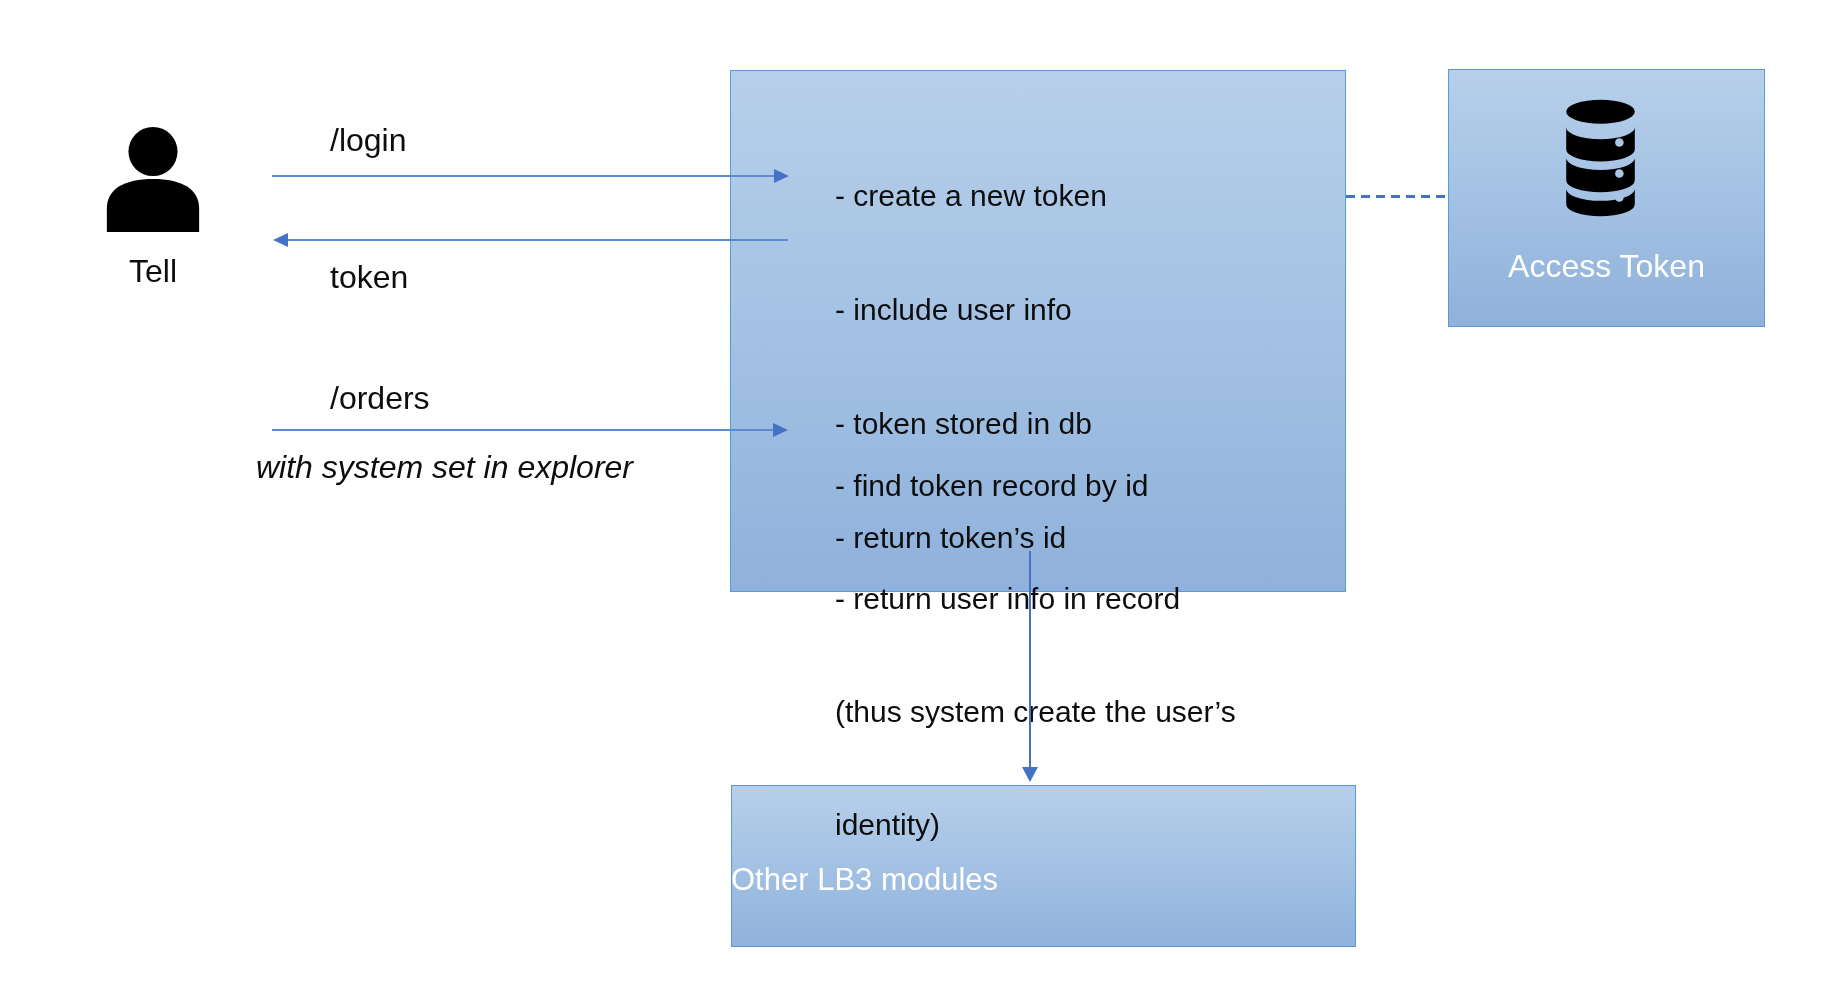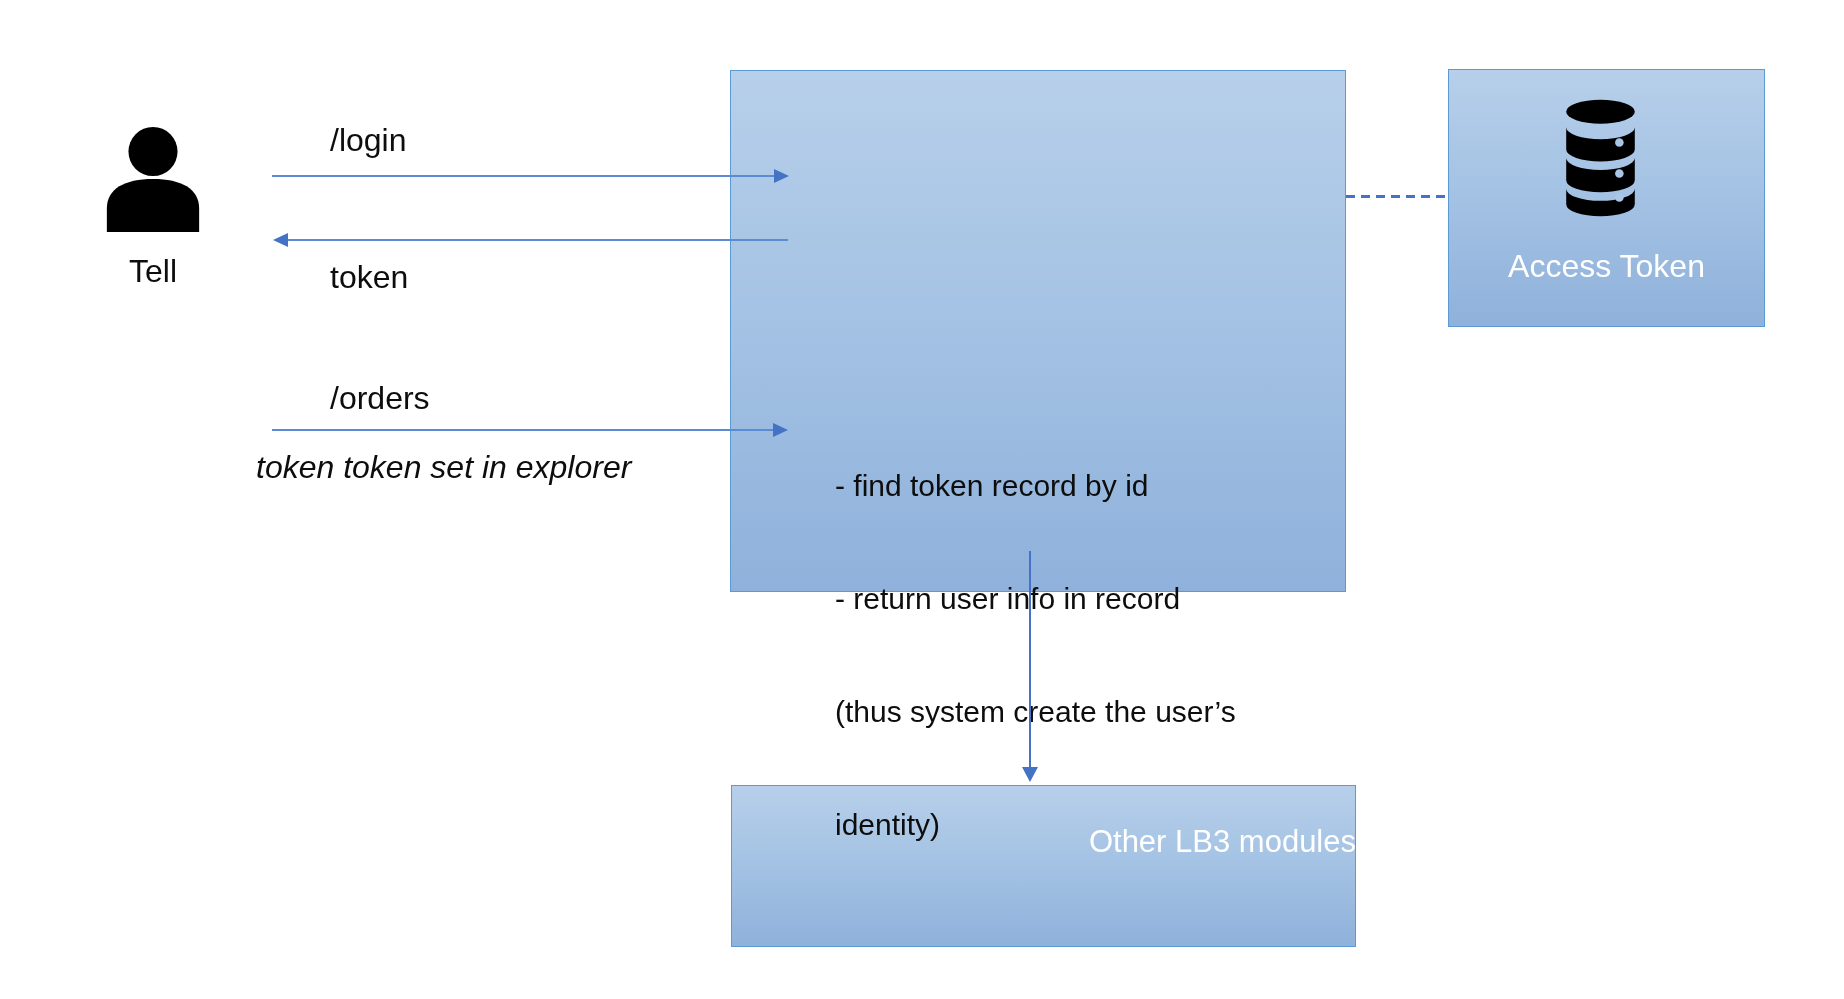--- a/index.html
+++ b/index.html
@@ -21,21 +21,21 @@
   .steps{position:absolute;left:835px;font-size:30px;color:#0d0d0d;white-space:pre;}
   .steps div{height:46px;line-height:46px;}
   .steps-login{top:105px;}
   .steps-orders{top:395px;}
   .steps-orders div{height:45px;line-height:45px;}
   .auth-title{
     position:absolute;left:730px;top:312px;width:616px;text-align:center;
     font-size:31px;color:#ffffff;white-space:pre;
   }
   .modules-label{
-    position:absolute;left:731px;top:824px;width:625px;text-align:right;
+    position:absolute;left:731px;top:862px;width:625px;text-align:left;
     font-size:31px;color:#ffffff;
   }
   .access-label{
     position:absolute;left:1448px;top:248px;width:317px;text-align:center;
     font-size:32px;color:#ffffff;
   }
   .req-label{position:absolute;left:330px;width:170px;font-size:32px;color:#0d0d0d;}
   .login-label{top:122px;}
   .token-label{top:259px;}
   .orders-label{top:380px;}
@@ -93,22 +93,28 @@
   <div class="hline login-line"></div>
   <div class="head-right login-head"></div>
 
   <div class="head-left"></div>
   <div class="hline token-line"></div>
   <div class="req-label token-label">token</div>
 
   <div class="req-label orders-label">/orders</div>
   <div class="hline orders-line"></div>
   <div class="head-right orders-head"></div>
-  <div class="explorer-note">token token set in explorer</div>
+  <div class="explorer-note">with system set in explorer</div>
 
+  <div class="steps steps-login">
+    <div>- create a new token</div>
+    <div>- include user info</div>
+    <div>- token stored in db</div>
+    <div>- return token’s id</div>
+  </div>
   <div class="steps steps-orders">
     <div>- find token record by id</div>
     <div>- return user info in record</div>
     <div>(thus system create the user’s</div>
     <div>identity)</div>
   </div>
 
   <div class="dashed-connector"></div>
 
   <svg class="db-icon" viewBox="0 0 100 140" aria-hidden="true">

